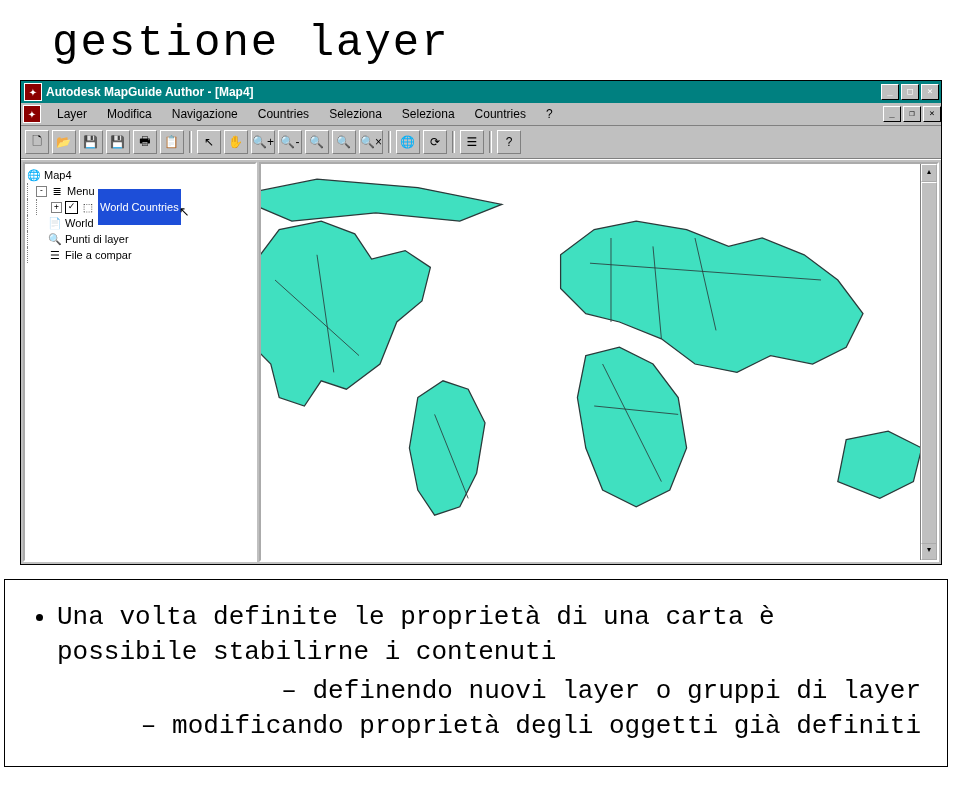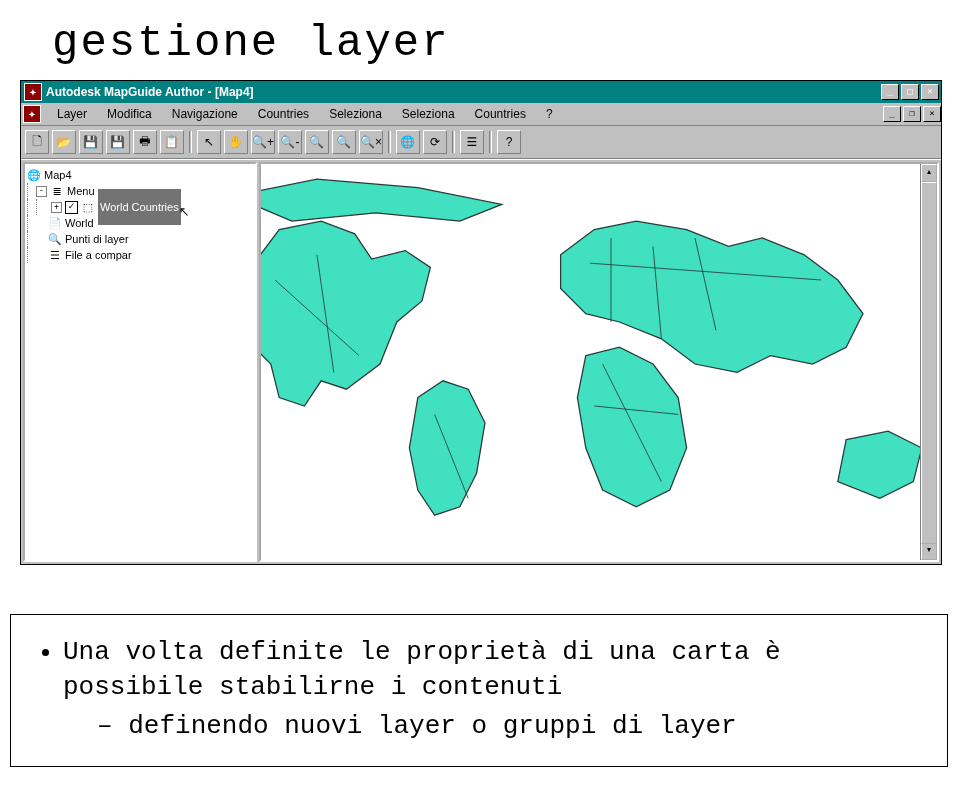--- a/index.html
+++ b/index.html
@@ -116,21 +116,21 @@
     margin: 2px;
     overflow: hidden;
     position: relative;
   }
   .tree { padding: 3px 2px; font-size:11px; }
   .tree-row { display:flex; align-items:center; height:16px; white-space:nowrap; }
   .tree-row .ticon { display:inline-flex; align-items:center; justify-content:center; width:14px; height:14px; margin-right:3px; }
   .tree-indent { display:inline-block; border-left:1px dotted #808080; height:16px; }
   .tree-node-btn { width:9px; height:9px; border:1px solid #808080; background:#fff; font-size:8px; line-height:7px; text-align:center; margin-right:3px; font-family:monospace;}
   .tree-check { width:11px; height:11px; border:1px solid #000; background:#fff; margin-right:3px; font-size:9px; line-height:9px; text-align:center; }
-  .tree-sel { background:#737373; color:#fff; padding:12px 2px; }
+  .tree-sel { background:#1d4ed8; color:#fff; padding:12px 2px; }
   .tree-cursor { font-size:13px; position:relative; top:4px; left:-2px;}
 
   .map-panel {
     flex: 1;
     border: 2px inset #fff;
     margin: 2px 2px 2px 0;
     background:#fff;
     position: relative;
     overflow: hidden;
     display:flex;
@@ -165,32 +165,32 @@
     border-bottom: 1px solid #000;
     padding: 2px;
     z-index: 100;
     font-size: 12px;
     box-shadow: 1px 1px 0 #000;
   }
 
   
   .caption-box {
     position: absolute;
-    left: 10px;
+    left: 4px;
     right: 12px;
     bottom: 20px;
     border: 1px solid #000;
     padding: 20px 26px 22px 26px;
     background: #fff;
     font-family: "Courier New", monospace;
     font-size: 26px;
     line-height: 1.35;
   }
   .caption-box ul { margin:0; padding-left: 26px; list-style: disc;}
-  .caption-box ul ul { list-style: none; padding-left: 34px; margin-top:4px;}
+  .caption-box ul ul { list-style: none; padding-left: 34px; margin-top:4px;text-align:right;}
   .caption-box ul ul li::before { content:"– "; }
 </style>
 </head>
 <body>
 
 <div class="slide-title">gestione layer</div>
 
 <div class="screenshot">
 
   <div class="titlebar">
@@ -336,15 +336,16 @@
       </div>
     </div>
   </div>
 </div>
 
 <div class="caption-box">
   <ul>
     <li>Una volta definite le proprietà di una carta è possibile stabilirne i contenuti</li>
     <ul>
       <li>definendo nuovi layer o gruppi di layer</li>
+      <li>modificando proprietà degli oggetti già definiti</li>
     </ul>
   </ul>
 </div>
 
 </body></html>

